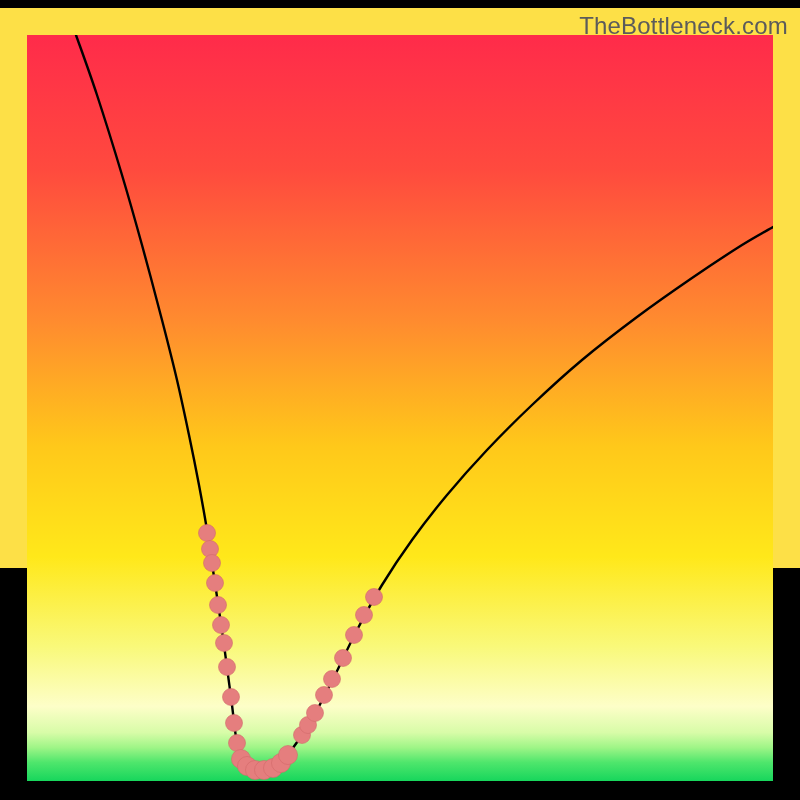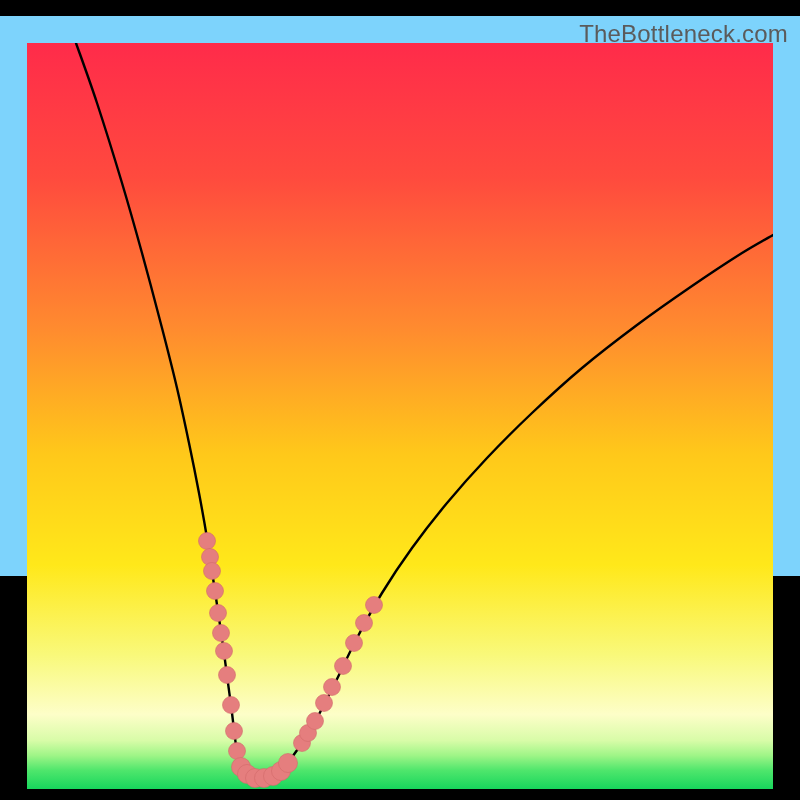--- a/index.html
+++ b/index.html
@@ -6,23 +6,23 @@
     margin: 0;
     padding: 0;
     width: 800px;
     height: 800px;
     overflow: hidden;
     background: #000;
     font-family: Arial, Helvetica, sans-serif;
   }
   .frame {
     position: absolute;
-    top: 16px; left: 0;
+    top: 8px; left: 0;
     width: 800px; height: 560px;
-    background: #7dd3fc;
+    background: #fde047;
   }
   .plot-area {
     position: absolute;
     top: 27px;
     left: 27px;
     width: 746px;
     height: 746px;
     overflow: hidden;
   }
   .gradient {

